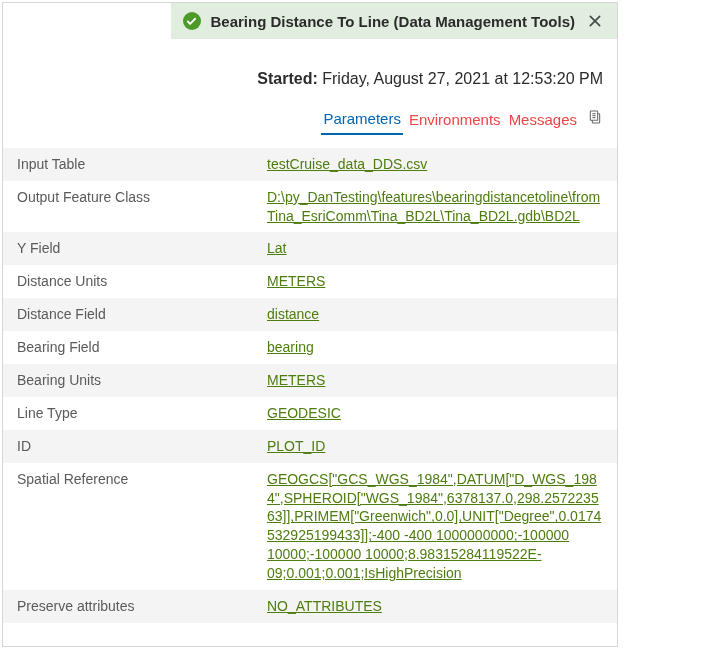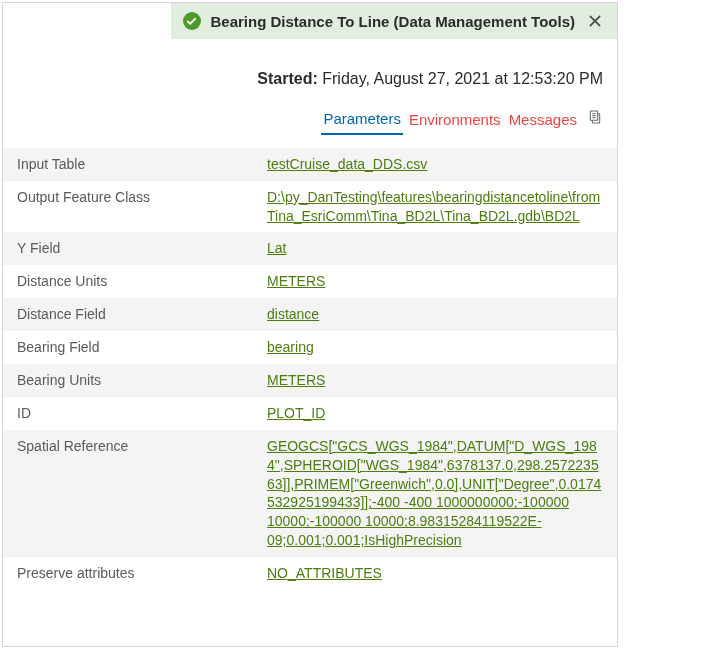--- a/index.html
+++ b/index.html
@@ -173,20 +173,24 @@
       </div>
       <div class="row">
         <div class="cell-label">Bearing Field</div>
         <div class="cell-value">bearing</div>
       </div>
       <div class="row">
         <div class="cell-label">Bearing Units</div>
         <div class="cell-value">METERS</div>
       </div>
       <div class="row">
+        <div class="cell-label">Line Type</div>
+        <div class="cell-value">GEODESIC</div>
+      </div>
+      <div class="row">
         <div class="cell-label">ID</div>
         <div class="cell-value">PLOT_ID</div>
       </div>
       <div class="row">
         <div class="cell-label">Spatial Reference</div>
         <div class="cell-value">GEOGCS["GCS_WGS_1984",DATUM["D_WGS_1984",SPHEROID["WGS_1984",6378137.0,298.257223563]],PRIMEM["Greenwich",0.0],UNIT["Degree",0.0174532925199433]];-400 -400 1000000000;-100000 10000;-100000 10000;8.98315284119522E-09;0.001;0.001;IsHighPrecision</div>
       </div>
       <div class="row">
         <div class="cell-label">Preserve attributes</div>
         <div class="cell-value">NO_ATTRIBUTES</div>

